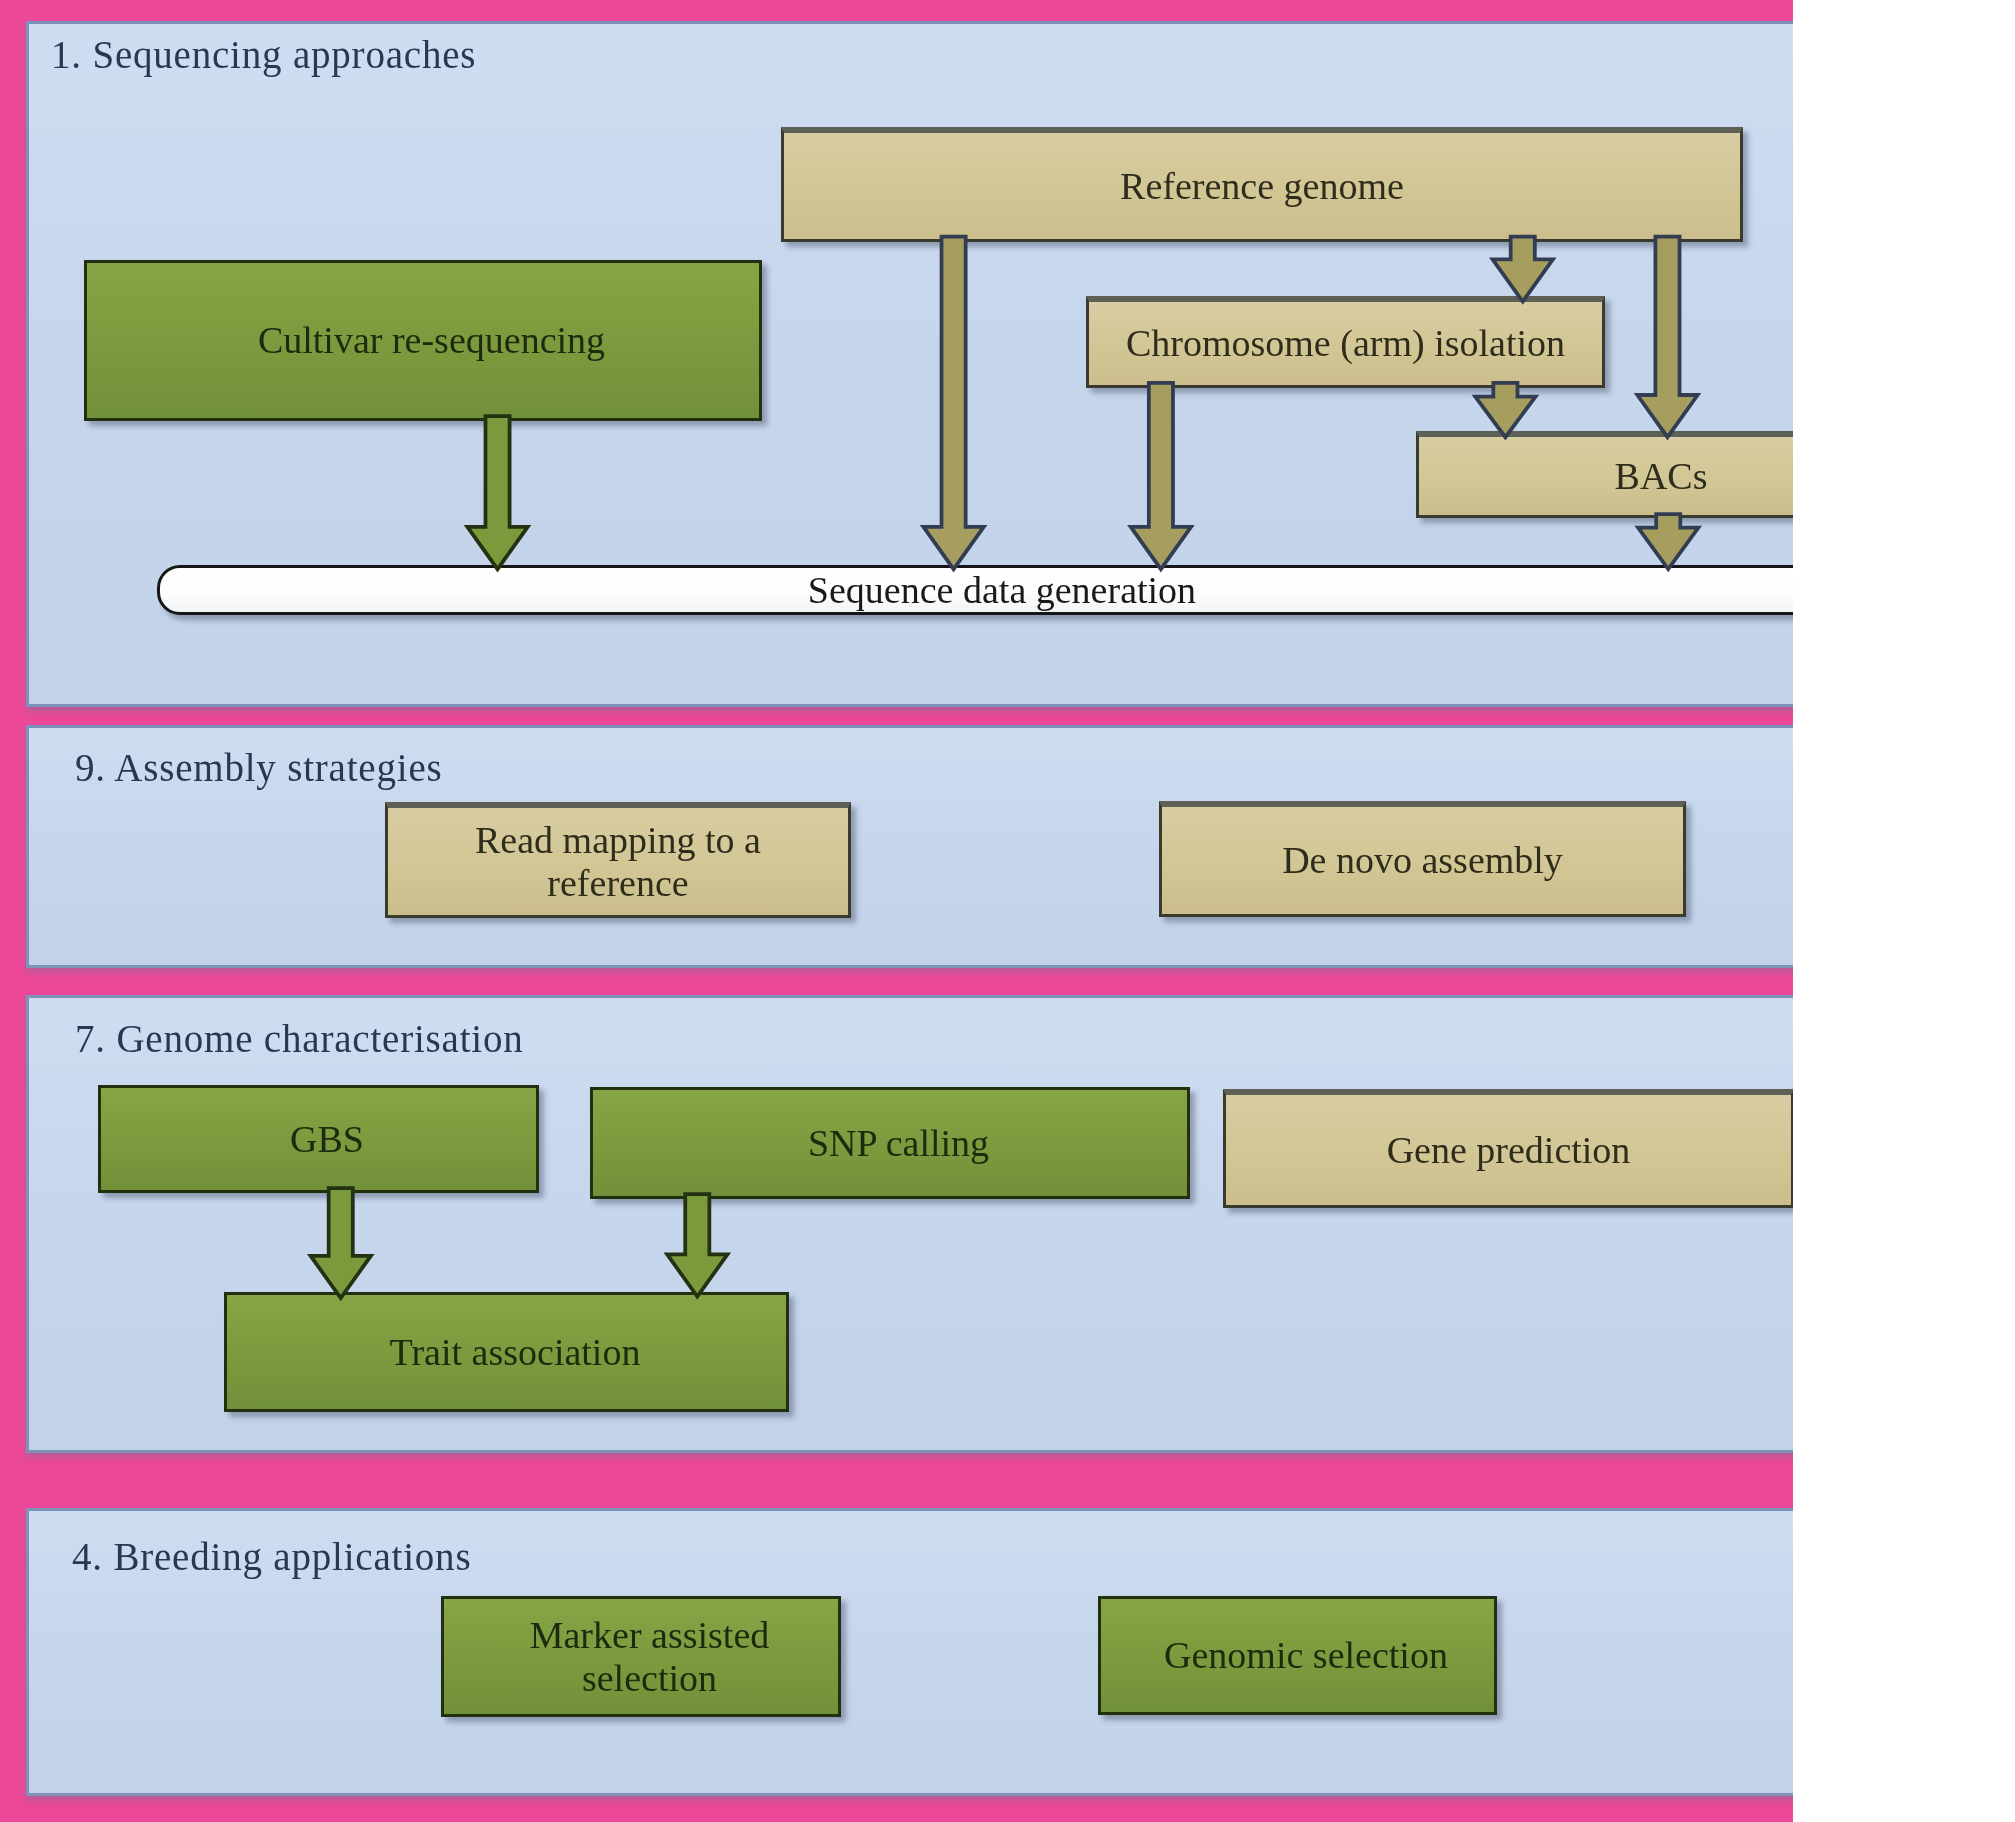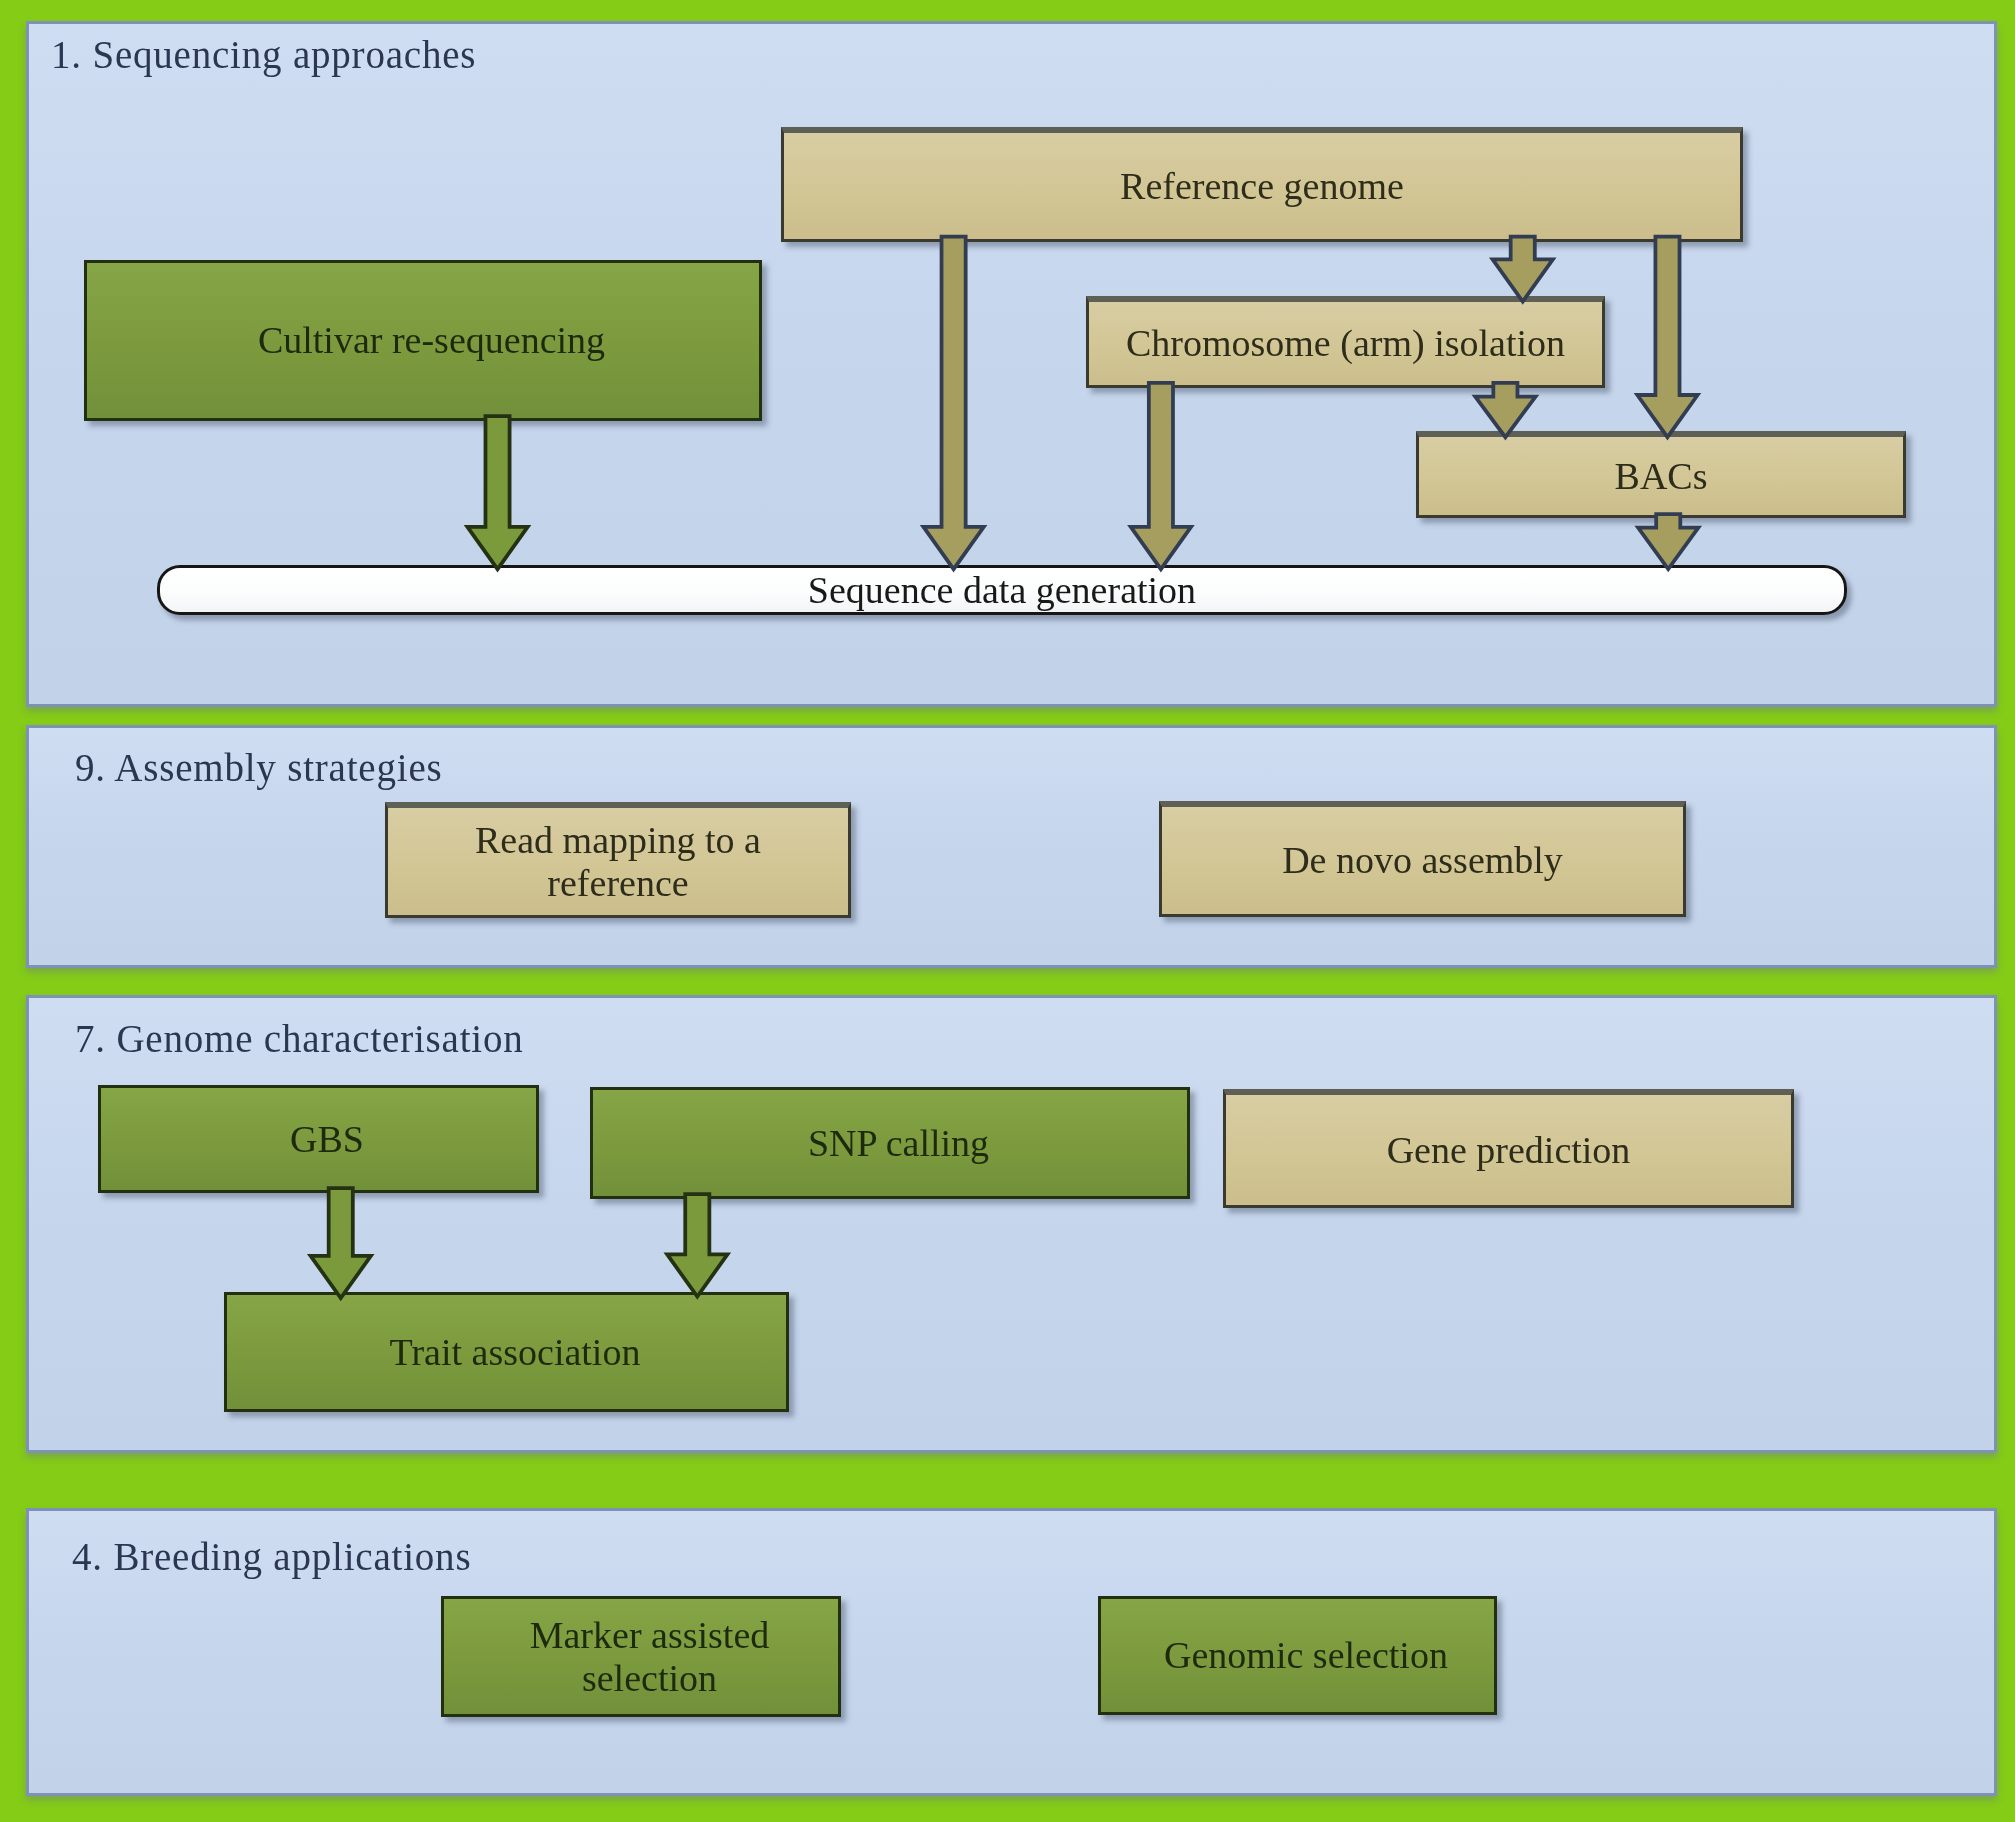--- a/index.html
+++ b/index.html
@@ -1,17 +1,17 @@
 <!DOCTYPE html>
 <html style="font-size:12px"><head>
 <meta charset="utf-8">
 <style>
   html,body { margin:0; padding:0; background:#ffffff; }
   body { font-family:"Liberation Serif","DejaVu Serif",serif; }
-  .canvas { position:relative; width:2015px; height:1822px; background:#84cc16; overflow:hidden; }
+  .canvas { position:relative; width:1793px; height:1822px; background:#ec4899; overflow:hidden; }
 
   .panel {
     position:absolute;
     background:linear-gradient(180deg,#cfddf2 0%, #c6d6ec 45%, #c2d2e9 100%);
     border:3px solid #7d92b6;
     box-shadow:0 5.3px 6.8px rgba(108,120,145,.45);
   }
   .panel-title {
     position:absolute;
     margin:0;

